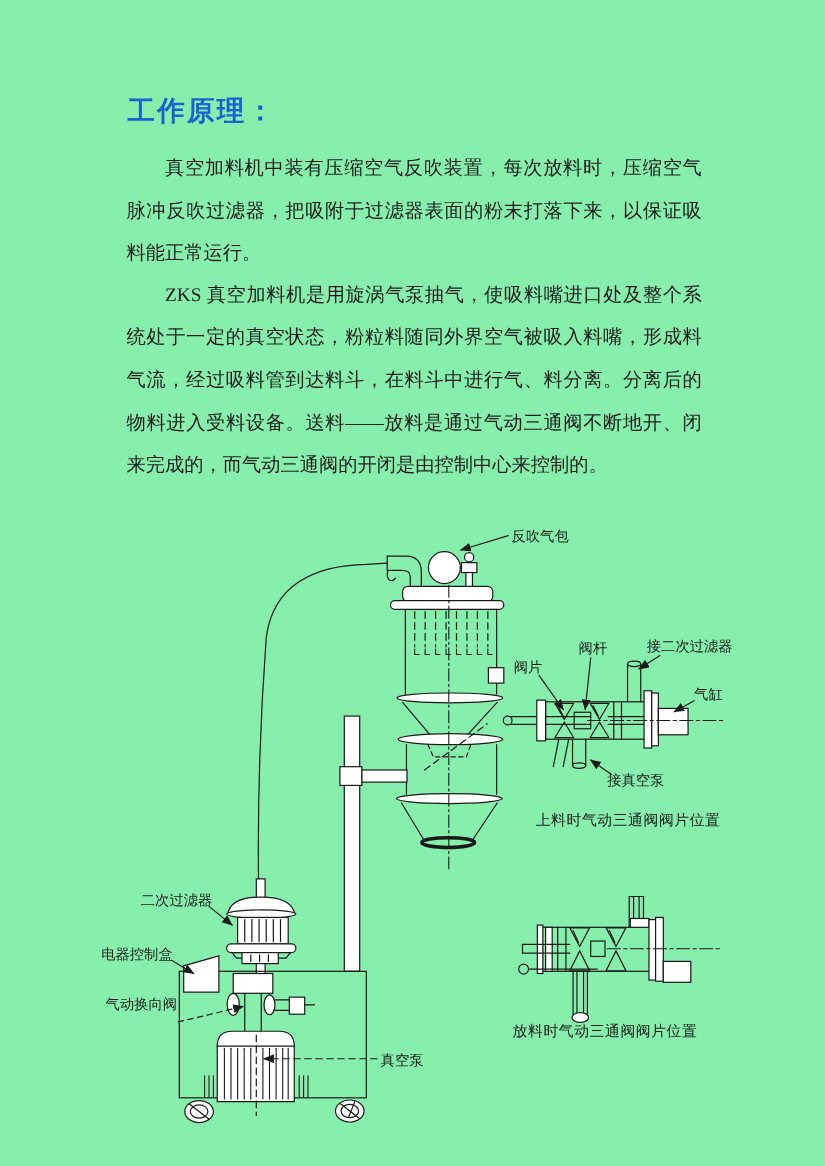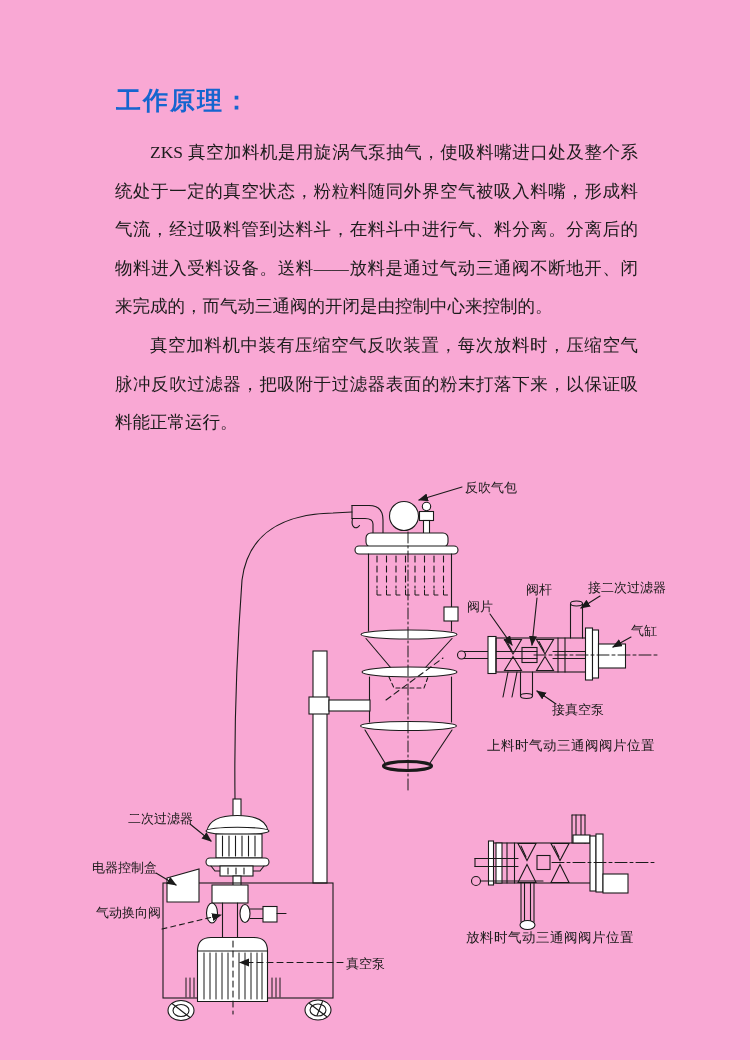--- a/index.html
+++ b/index.html
@@ -1,18 +1,18 @@
 <!DOCTYPE html>
 <html><head>
 <meta charset="utf-8">
 <style>
   html,body { margin:0; padding:0; background:#888; }
   .page {
     position:relative; width:750px; height:1060px; margin:0 auto;
-    background:#f9a8d4; overflow:hidden;
+    background:#86efac; overflow:hidden;
     font-family:"Liberation Serif","DejaVu Serif",serif;
   }
   .doc-title {
     position:absolute; left:116px; top:84px; margin:0;
     font-size:25px; font-weight:bold; color:#1565cf; letter-spacing:2px;
   }
   .body-text {
     position:absolute; left:115px; top:133px; width:523px;
     font-size:17.5px; line-height:38.6px; color:#1c1c1c;
     text-align:justify; text-justify:inter-ideograph;
@@ -26,22 +26,22 @@
   svg .cap { font-size:13.5px; letter-spacing:0.5px; }
 </style>
 </head>
 <body>
 
 <div class="page">
 
   <h1 class="doc-title">工作原理：</h1>
 
   <div class="body-text">
+    <p>真空加料机中装有压缩空气反吹装置，每次放料时，压缩空气脉冲反吹过滤器，把吸附于过滤器表面的粉末打落下来，以保证吸料能正常运行。</p>
     <p>ZKS 真空加料机是用旋涡气泵抽气，使吸料嘴进口处及整个系统处于一定的真空状态，粉粒料随同外界空气被吸入料嘴，形成料气流，经过吸料管到达料斗，在料斗中进行气、料分离。分离后的物料进入受料设备。送料——放料是通过气动三通阀不断地开、闭来完成的，而气动三通阀的开闭是由控制中心来控制的。</p>
-    <p>真空加料机中装有压缩空气反吹装置，每次放料时，压缩空气脉冲反吹过滤器，把吸附于过滤器表面的粉末打落下来，以保证吸料能正常运行。</p>
   </div>
 
   <svg class="diagram" width="750" height="1060" viewBox="0 0 750 1060" stroke="#1a1a1a" fill="none" stroke-width="1.1" stroke-linecap="round">
 
     <defs>
       <marker id="arr" markerWidth="11" markerHeight="9" refX="9" refY="4" orient="auto" markerUnits="userSpaceOnUse">
         <path d="M0,0 L10,4 L0,8 Z" fill="#1a1a1a" stroke="none"></path>
       </marker>
     </defs>
 

